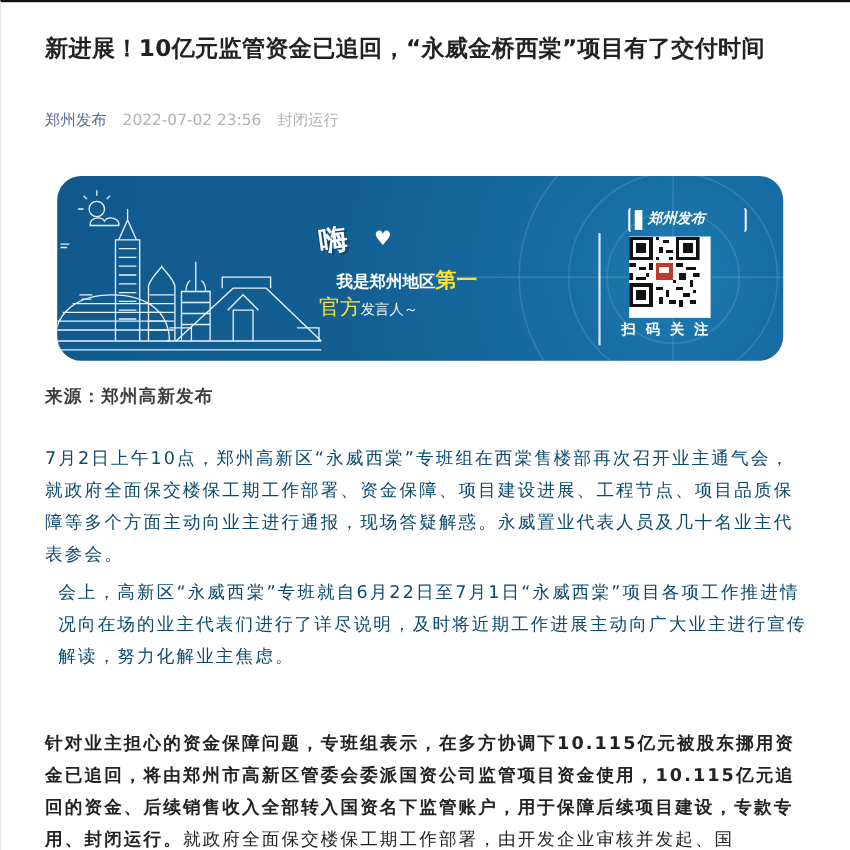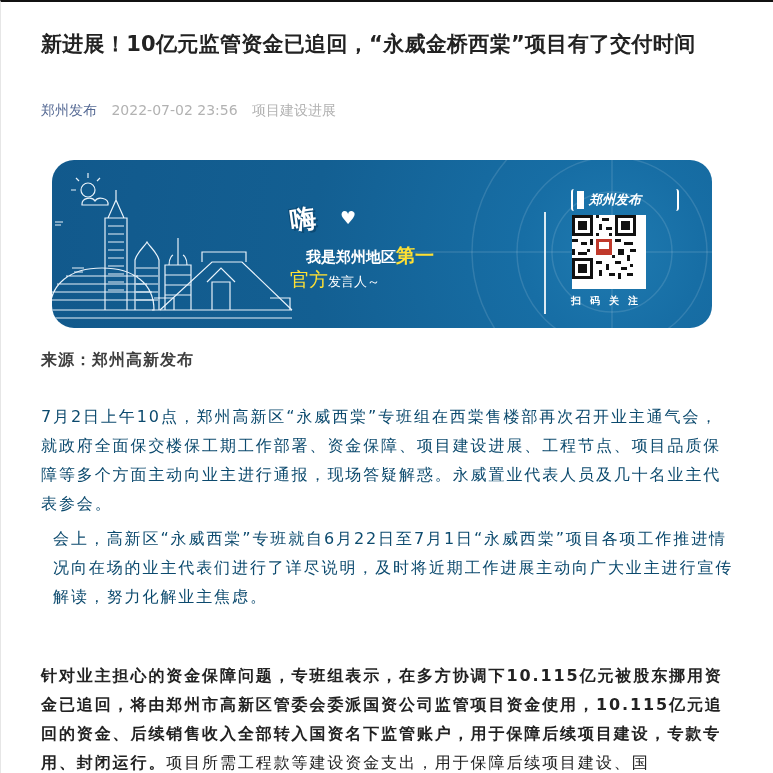--- a/index.html
+++ b/index.html
@@ -56,21 +56,21 @@
     color: #ffffff; font-size: 13px; font-weight: bold; font-style: italic; line-height: 22px;
     border-left: 2px solid #ffffff; border-right: 2px solid #ffffff; padding-left: 16px;
     border-radius: 3px;
   }
   .brand-label .tower { position: absolute; left: 4px; top: 2px; width: 7px; height: 18px; background: #ffffff; }
   .qr {
     position: absolute; left: 520px; top: 55px; width: 74px; height: 74px; background: #ffffff; padding: 5px;
   }
   .qr-hint {
     position: absolute; left: 512px; top: 134px; width: 90px; text-align: center;
-    color: #ffffff; font-size: 10px; letter-spacing: 9px; line-height: 14px; font-weight: bold;
+    color: #ffffff; font-size: 13px; letter-spacing: 9px; line-height: 14px; font-weight: bold; font-family: Liberation Mono, monospace;
   }
 
   .para {
     position: absolute; left: 0; width: 690px;
     font-size: 16px; line-height: 29px; color: #0c4a6e; letter-spacing: 1.9px;
   }
   .source { top: 343px; font-weight: bold; color: #3e3e3e; letter-spacing: 1px; }
   .p1 { top: 400px; }
   .p2 { top: 522px; margin-left: 12px; }
   .p3 { top: 659px; color: #222222; }
@@ -80,21 +80,21 @@
 <body>
 
 <div class="page">
   <div class="article">
 
     <h1 class="title">新进展！10亿元监管资金已追回，“永威金桥西棠”项目有了交付时间</h1>
 
     <div class="meta">
       <span class="author">郑州发布</span>
       <span class="date">2022-07-02 23:56</span>
-      <span class="location">项目建设进展</span>
+      <span class="location">封闭运行</span>
     </div>
 
     <div class="banner">
       <svg width="660" height="168" viewBox="0 0 660 168">
         <g fill="none" stroke="#ffffff" stroke-opacity="0.12" stroke-width="1.5">
           <circle cx="560" cy="92" r="60"></circle>
           <circle cx="560" cy="92" r="95"></circle>
           <circle cx="560" cy="92" r="140"></circle>
           <line x1="300" y1="92" x2="660" y2="92"></line>
           <line x1="560" y1="0" x2="560" y2="168"></line>
@@ -157,15 +157,15 @@
           <rect x="8" y="8" width="5" height="5" fill="#c0392b"></rect>
           <rect x="9" y="9" width="3" height="2" fill="#ffffff"></rect>
         </svg>
       </div>
       <div class="qr-hint">扫码关注</div>
     </div>
 
     <p class="para source">来源：郑州高新发布</p>
     <p class="para p1">7月2日上午10点，郑州高新区“永威西棠”专班组在西棠售楼部再次召开业主通气会，就政府全面保交楼保工期工作部署、资金保障、项目建设进展、工程节点、项目品质保障等多个方面主动向业主进行通报，现场答疑解惑。永威置业代表人员及几十名业主代表参会。</p>
     <p class="para p2">会上，高新区“永威西棠”专班就自6月22日至7月1日“永威西棠”项目各项工作推进情况向在场的业主代表们进行了详尽说明，及时将近期工作进展主动向广大业主进行宣传解读，努力化解业主焦虑。</p>
-    <p class="para p3"><b>针对业主担心的资金保障问题，专班组表示，在多方协调下10.115亿元被股东挪用资金已追回，将由郑州市高新区管委会委派国资公司监管项目资金使用，10.115亿元追回的资金、后续销售收入全部转入国资名下监管账户，用于保障后续项目建设，专款专用、封闭运行。</b><span>项目所需工程款等建设资金支出，用于保障后续项目建设、国</span></p>
+    <p class="para p3"><b>针对业主担心的资金保障问题，专班组表示，在多方协调下10.115亿元被股东挪用资金已追回，将由郑州市高新区管委会委派国资公司监管项目资金使用，10.115亿元追回的资金、后续销售收入全部转入国资名下监管账户，用于保障后续项目建设，专款专用、封闭运行。</b><span>就政府全面保交楼保工期工作部署，由开发企业审核并发起、国</span></p>
   </div>
 </div>
 
 </body></html>

